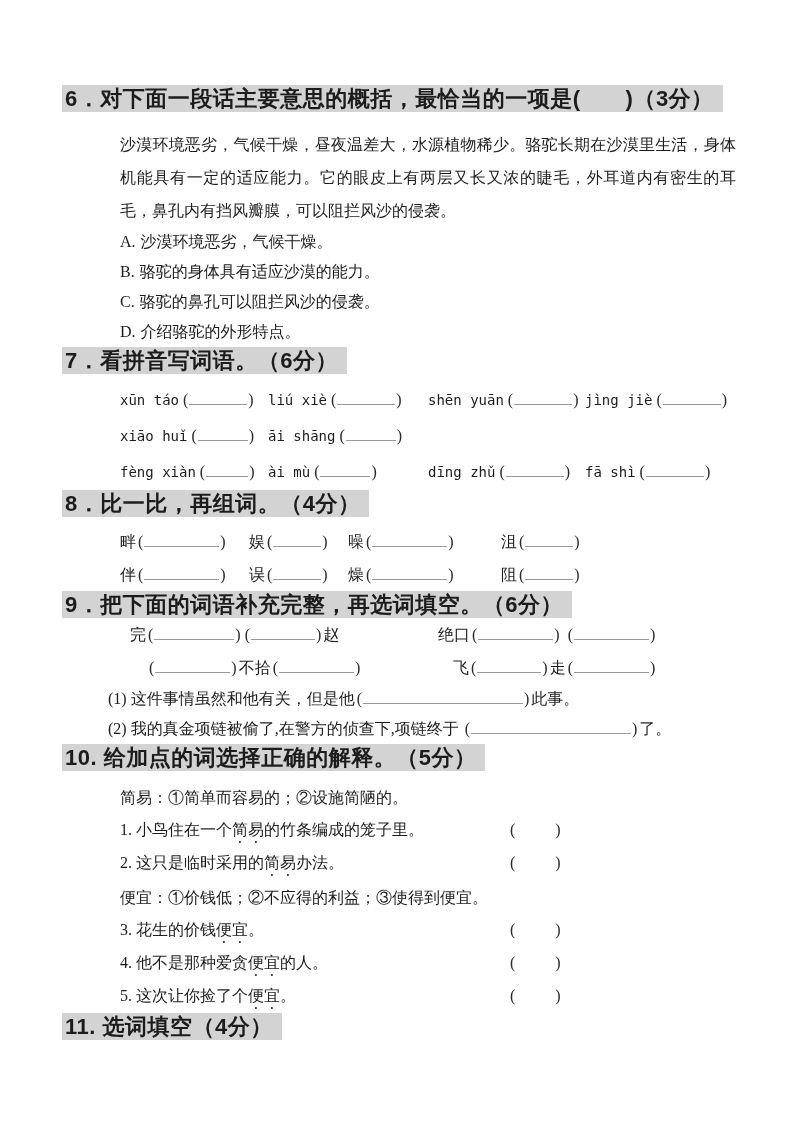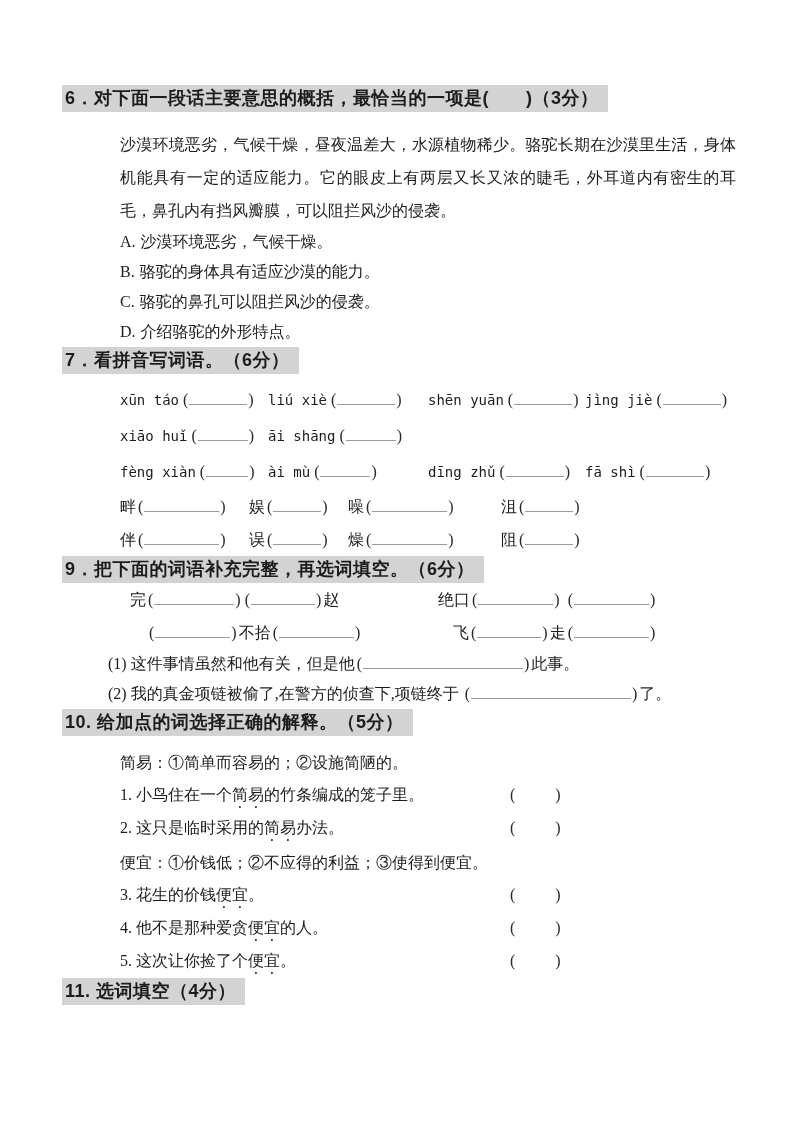--- a/index.html
+++ b/index.html
@@ -6,21 +6,21 @@
   html,body { background:#ffffff; }
   .page {
     position:relative; width:793px; height:1122px; background:#fff;
     padding:85px 55px 0 62px; overflow:hidden;
     color:#1c1c1c; font-family:"Liberation Serif", serif; font-size:16px;
   }
   .qhead { height:27px; white-space:nowrap; }
   .hl {
     display:inline-block; background:#d3d3d3; line-height:23px;
     padding:2px 9px 2px 3px; font-family:"Liberation Sans", sans-serif;
-    font-weight:bold; font-size:18px; letter-spacing:0.5px;
+    font-weight:bold; font-size:22px; letter-spacing:0.5px;
   }
   .mb16{margin-bottom:16px}.mb12{margin-bottom:0}.mb11{margin-bottom:11px}.mb8{margin-bottom:8px}
   .para { width:616px; margin-left:58px; line-height:33px; text-align:justify; }
   .opt { margin-left:58px; line-height:30px; white-space:nowrap; }
   .opt .lab { margin-right:5px; }
   .pinrow {
     display:grid; grid-template-columns:148px 160px 157px auto;
     margin-left:58px; line-height:35px; white-space:nowrap;
   }
   .pinyin { font-family:"DejaVu Sans Mono", monospace; font-size:14px; margin-right:2px; }
@@ -91,20 +91,23 @@
     </div>
     <div class="pinrow">
       <span><span class="pinyin">fèng xiàn</span><span class="blk"><span class="ln w42"></span></span></span>
       <span><span class="pinyin">ài mù</span><span class="blk"><span class="ln w50"></span></span></span>
       <span><span class="pinyin">dīng zhǔ</span><span class="blk"><span class="ln w58"></span></span></span>
       <span><span class="pinyin">fā shì</span><span class="blk"><span class="ln w58"></span></span></span>
     </div>
   </div>
 
   <div class="section">
+    <div class="qhead mb8">
+      <span class="hl">8．比一比，再组词。（4分）</span>
+    </div>
     <div class="zirow">
       <span><span>畔</span><span class="blk"><span class="ln w75"></span></span></span>
       <span><span>娱</span><span class="blk"><span class="ln w48"></span></span></span>
       <span><span>噪</span><span class="blk"><span class="ln w75"></span></span></span>
       <span><span>沮</span><span class="blk"><span class="ln w48"></span></span></span>
     </div>
     <div class="zirow">
       <span><span>伴</span><span class="blk"><span class="ln w75"></span></span></span>
       <span><span>误</span><span class="blk"><span class="ln w48"></span></span></span>
       <span><span>燥</span><span class="blk"><span class="ln w75"></span></span></span>

